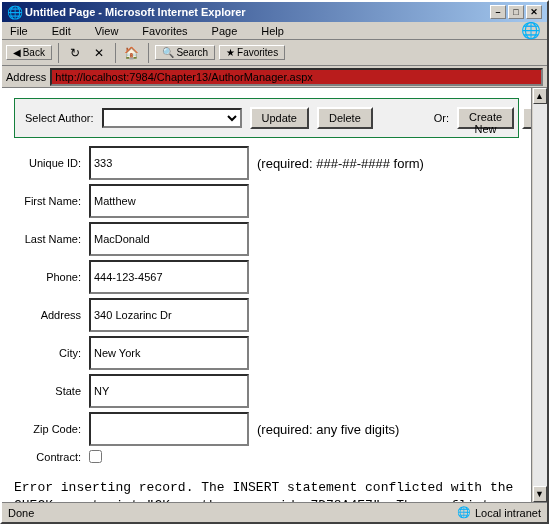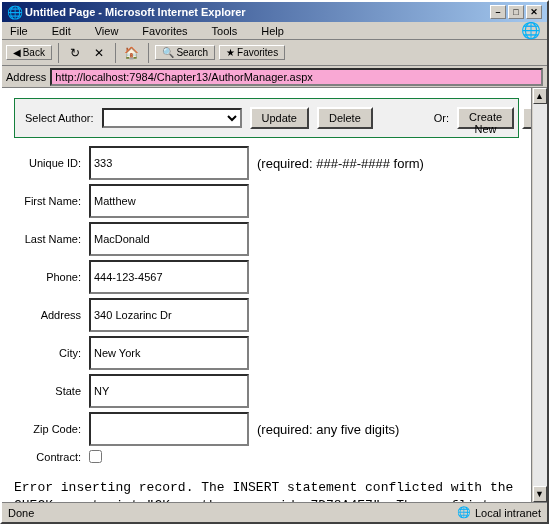--- a/index.html
+++ b/index.html
@@ -129,21 +129,21 @@
 
     .address-label {
       font-size: 11px;
       color: #000;
     }
 
     .address-input {
       flex: 1;
       height: 18px;
       border: 2px inset #808080;
-      background: #f9a8d4;
+      background: #b91c1c;
       font-size: 11px;
       padding: 1px 3px;
     }
 
     
     .top-section {
       background: #f0f0f0;
       border: 1px solid #15803d;
       padding: 8px 10px;
       display: flex;
@@ -308,21 +308,21 @@
       <div class="tb-btn">□</div>
       <div class="tb-btn" style="background:#d4d0c8;">✕</div>
     </div>
   </div>
 
   <div class="menu-bar">
     <span class="menu-item">File</span>
     <span class="menu-item">Edit</span>
     <span class="menu-item">View</span>
     <span class="menu-item">Favorites</span>
-    <span class="menu-item">Tools</span>
+    <span class="menu-item">Page</span>
     <span class="menu-item">Help</span>
     <div class="menu-separator"></div>
 
     <span style="font-size:16px; margin-right:2px;">🌐</span>
   </div>
 
   <div class="toolbar-area">
     <div class="back-btn">
       <span>◀</span>
       <span>Back</span>

